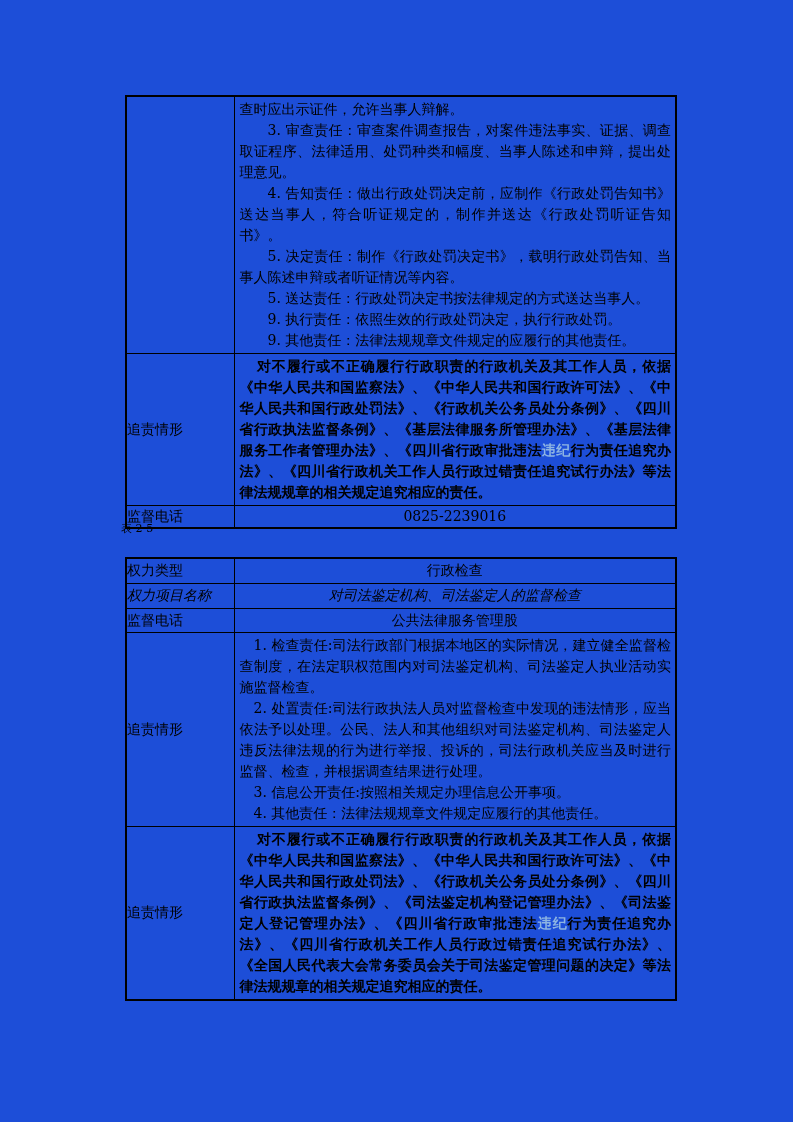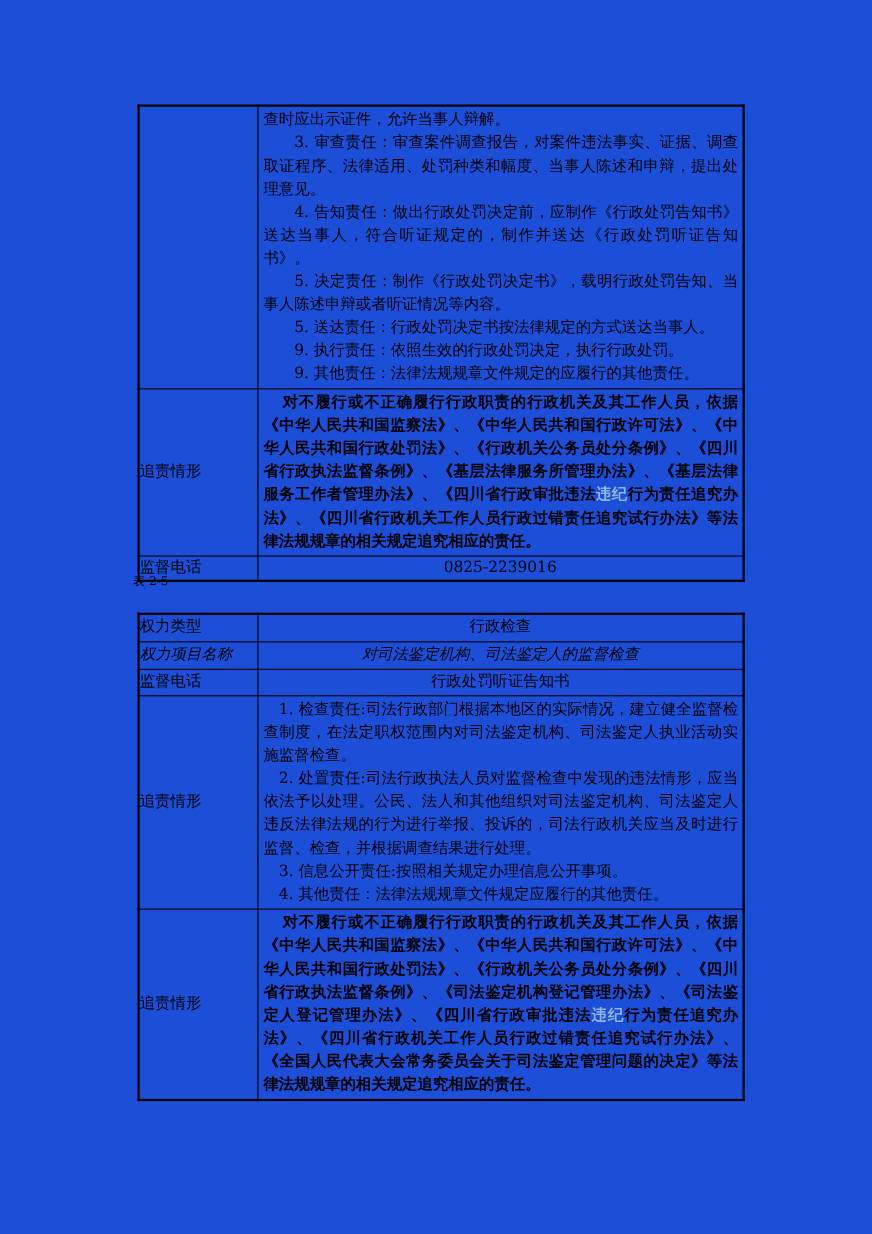--- a/index.html
+++ b/index.html
@@ -124,21 +124,21 @@
     <tr class="r-type">
       <td class="label-cell">权力类型</td>
       <td class="center-cell">行政检查</td>
     </tr>
     <tr class="r-item">
       <td class="label-cell">权力项目名称</td>
       <td class="center-cell">对司法鉴定机构、司法鉴定人的监督检查</td>
     </tr>
     <tr class="r-body">
       <td class="label-cell">监督电话</td>
-      <td class="center-cell">行政处罚听证告知书</td>
+      <td class="center-cell">公共法律服务管理股</td>
     </tr>
     <tr class="r-duty">
       <td class="label-cell">追责情形</td>
       <td class="content-cell">
         <p class="ind1">1. 检查责任:司法行政部门根据本地区的实际情况，建立健全监督检查制度，在法定职权范围内对司法鉴定机构、司法鉴定人执业活动实施监督检查。</p>
         <p class="ind1">2. 处置责任:司法行政执法人员对监督检查中发现的违法情形，应当依法予以处理。公民、法人和其他组织对司法鉴定机构、司法鉴定人违反法律法规的行为进行举报、投诉的，司法行政机关应当及时进行监督、检查，并根据调查结果进行处理。</p>
         <p class="ind1">3. 信息公开责任:按照相关规定办理信息公开事项。</p>
         <p class="ind1">4. 其他责任：法律法规规章文件规定应履行的其他责任。</p>
       </td>
     </tr>

